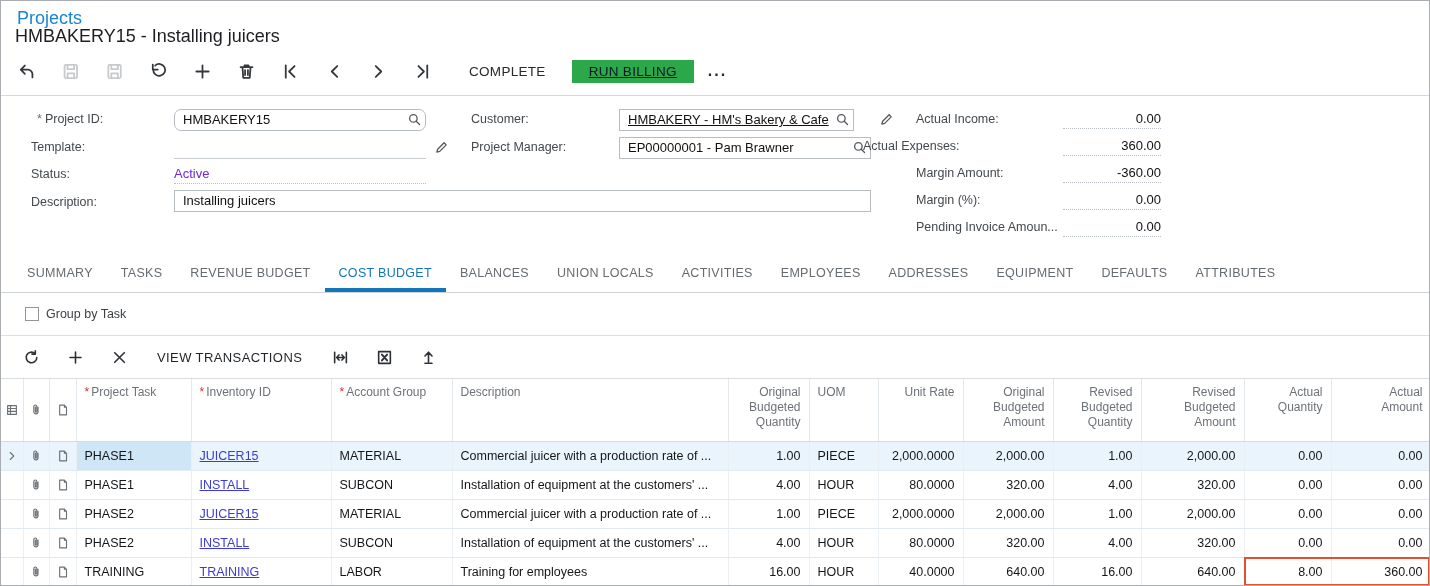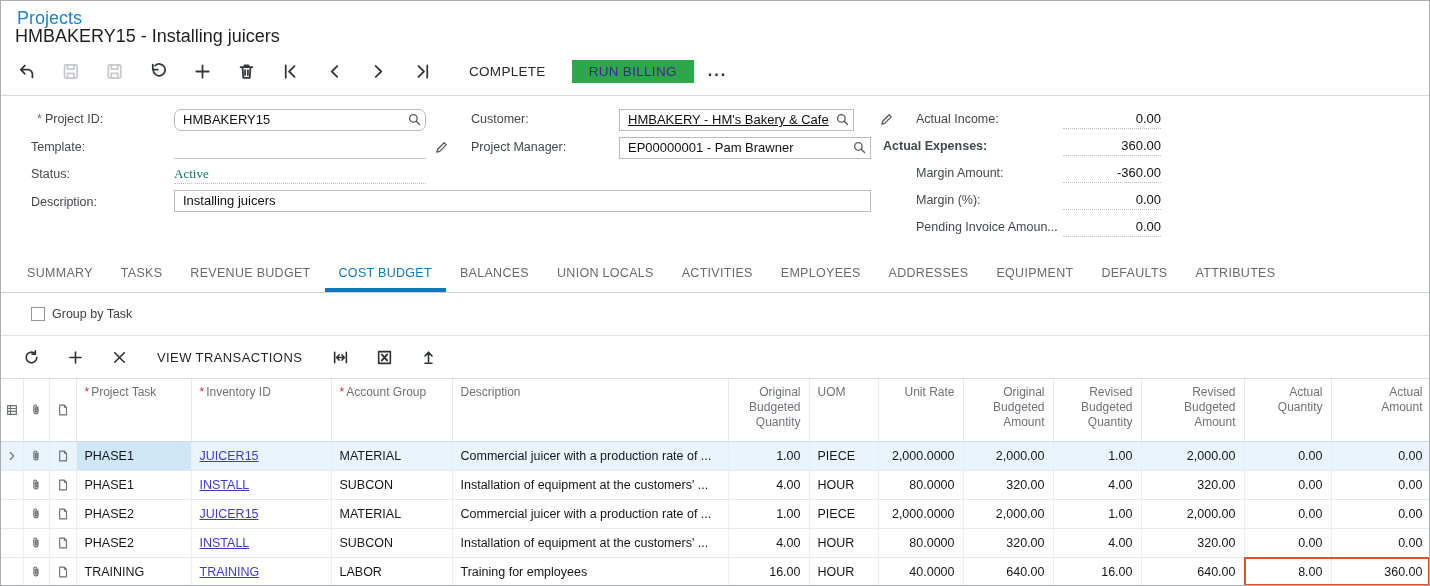--- a/index.html
+++ b/index.html
@@ -14,49 +14,49 @@
   .page-title { position:absolute; left:14px; top:25px; font-size:18px; color:#1c1e21; }
   
   .main-toolbar { position:absolute; left:8px; top:52px; height:36px; display:flex; align-items:center; }
   .tb-btn { width:34px; height:30px; display:flex; align-items:center; justify-content:center;
     background:none; border:none; cursor:pointer; margin-right:10px; }
   .tb-btn svg { width:19px; height:19px; stroke:#34383c; fill:none; stroke-width:1.5;
     stroke-linecap:round; stroke-linejoin:round; }
   .tb-btn.disabled svg { stroke:#c7cacd; }
   .btn-text { background:none; border:none; font-family:inherit; font-size:13.5px; color:#26292c;
     letter-spacing:.3px; padding:6px 14px; cursor:pointer; margin:0 6px; }
-  .btn-green { background:#2aa84a; border:none; color:#4c1d95; font-family:inherit; font-size:13.5px;
-    letter-spacing:.3px; padding:4px 17px; cursor:pointer; margin:0 6px; }
+  .btn-green { background:#2aa84a; border:none; color:#0f172a; font-family:inherit; font-size:13.5px;
+    letter-spacing:.3px; padding:4px 17px; cursor:pointer; margin:0 6px;text-decoration:underline; }
   .btn-more { background:none; border:none; font-size:16px; font-weight:bold; color:#26292c;
     letter-spacing:2px; cursor:pointer; padding:4px 8px; }
   .hsep { position:absolute; left:0; top:94px; width:1430px; border-top:1px solid #d8d8d8; }
   
   .form-area { position:absolute; left:0; top:96px; width:1430px; height:156px; font-size:12.5px; }
   .f-label { position:absolute; color:#43484d; white-space:nowrap; height:20px; line-height:20px; }
   .f-star { color:#6a6f74; margin-right:3px; }
   .f-box { position:absolute; height:22px; border:1px solid #b7bcc1; background:#fff;
     line-height:20px; font-size:13px; color:#111; padding:0 22px 0 8px; white-space:nowrap; overflow:hidden; }
   .f-box .mag { position:absolute; right:3px; top:2px; }
   .mag svg, .pencil svg { width:15px; height:15px; stroke:#55595e; fill:none; stroke-width:1.4;
     stroke-linecap:round; stroke-linejoin:round; }
   .pencil { position:absolute; cursor:pointer; }
   .f-underline { position:absolute; height:22px; border-bottom:1px solid #c6cbd0; }
-  .f-readonly { position:absolute; height:20px; line-height:20px; font-size:13px; color:#0f766e;
-    border-bottom:1px dotted #b9bfc5;font-family:Liberation Serif, serif; }
+  .f-readonly { position:absolute; height:20px; line-height:20px; font-size:13px; color:#6d28d9;
+    border-bottom:1px dotted #b9bfc5; }
   .f-val { position:absolute; height:20px; line-height:20px; font-size:13px; color:#111;
     text-align:right; border-bottom:1px dotted #b9bfc5; }
   
   .tabbar { position:absolute; left:0; top:252px; width:1430px; height:40px;
     border-bottom:1px solid #ccd2d8; display:flex; padding-left:12px; }
   .tab { font-size:12.5px; color:#666b70; letter-spacing:.3px; padding:0 14px; cursor:pointer;
     display:flex; align-items:center; border-bottom:4px solid transparent; padding-top:4px; }
   .tab.active { color:#1276ba; border-bottom-color:#1276ba; }
   
   .groupby { position:absolute; left:0; top:292px; width:1430px; height:43px;
-    border-bottom:1px solid #dde1e5; display:flex; align-items:center; padding-left:30px; }
+    border-bottom:1px solid #dde1e5; display:flex; align-items:center; padding-left:24px; }
   .checkbox { width:14px; height:14px; border:1px solid #8f969c; background:#fff; margin-right:7px; cursor:pointer; }
   .groupby-label { font-size:12.5px; color:#3c4146; }
   
   .grid-toolbar { position:absolute; left:0; top:335px; width:1430px; height:43px;
     border-bottom:1px solid #d9dde1; display:flex; align-items:center; padding-left:12px; }
   .gt-btn { width:36px; height:30px; display:flex; align-items:center; justify-content:center;
     background:none; border:none; cursor:pointer; margin-right:8px; }
   .gt-btn svg { width:17px; height:17px; stroke:#2c3034; fill:none; stroke-width:1.5;
     stroke-linecap:round; stroke-linejoin:round; }
   .gt-text { background:none; border:none; font-family:inherit; font-size:13px; color:#1f2327;
@@ -174,21 +174,21 @@
     <span class="pencil" style="left: 878px; top: 15px;"><svg viewBox="0 0 16 16" class="">
         <path d="M3 13 L3.9 9.9 L10.8 3 L13 5.2 L6.1 12.1 Z"></path>
       </svg></span>
     <div class="f-label" style="left: 470px; top: 40px; width: 145px;">Project Manager:</div>
     <div class="f-box" style="left: 618px; top: 40px; width: 252px;"><span>EP00000001 - Pam Brawner</span><span class="mag"><svg viewBox="0 0 16 16" class="">
           <circle cx="6.8" cy="6.8" r="4"></circle>
           <path d="M9.8 9.8 L13.4 13.4"></path>
         </svg></span></div>
     <div class="f-label" style="left: 915px; top: 12px; width: 150px;">Actual Income:</div>
     <div class="f-val" style="left: 1062px; top: 12px; width: 98px;">0.00</div>
-    <div class="f-label" style="left: 882px; top: 39px; width: 150px; font-weight: bold;">Actual Expenses:</div>
+    <div class="f-label" style="left: 862px; top: 39px; width: 150px;">Actual Expenses:</div>
     <div class="f-val" style="left: 1062px; top: 39px; width: 98px;">360.00</div>
     <div class="f-label" style="left: 915px; top: 66px; width: 150px;">Margin Amount:</div>
     <div class="f-val" style="left: 1062px; top: 66px; width: 98px;">-360.00</div>
     <div class="f-label" style="left: 915px; top: 93px; width: 150px;">Margin (%):</div>
     <div class="f-val" style="left: 1062px; top: 93px; width: 98px;">0.00</div>
     <div class="f-label" style="left: 915px; top: 120px; width: 150px;">Pending Invoice Amoun...</div>
     <div class="f-val" style="left: 1062px; top: 120px; width: 98px;">0.00</div>
   </div>
 
 <div class="tabbar" id="tabbar">

